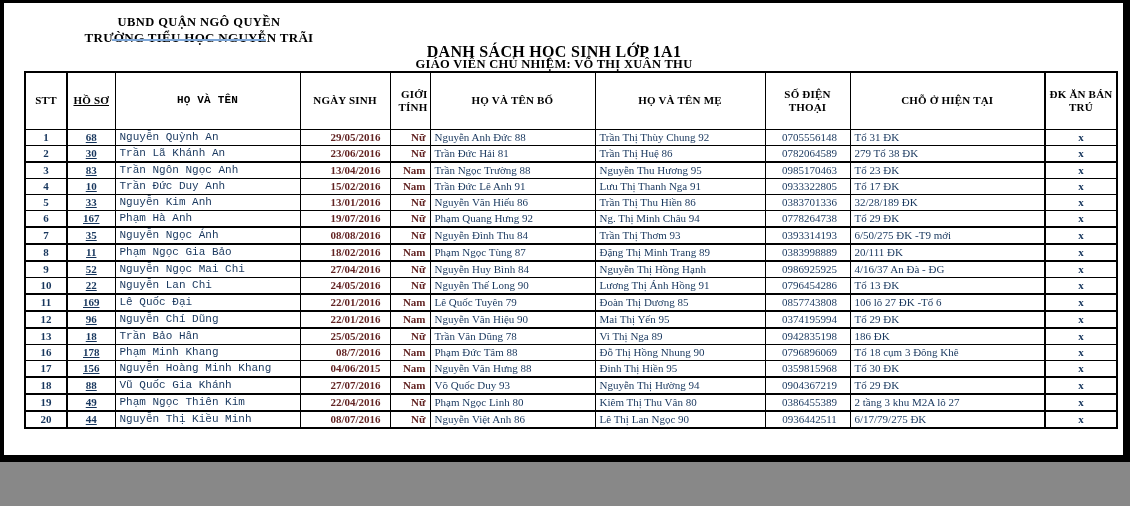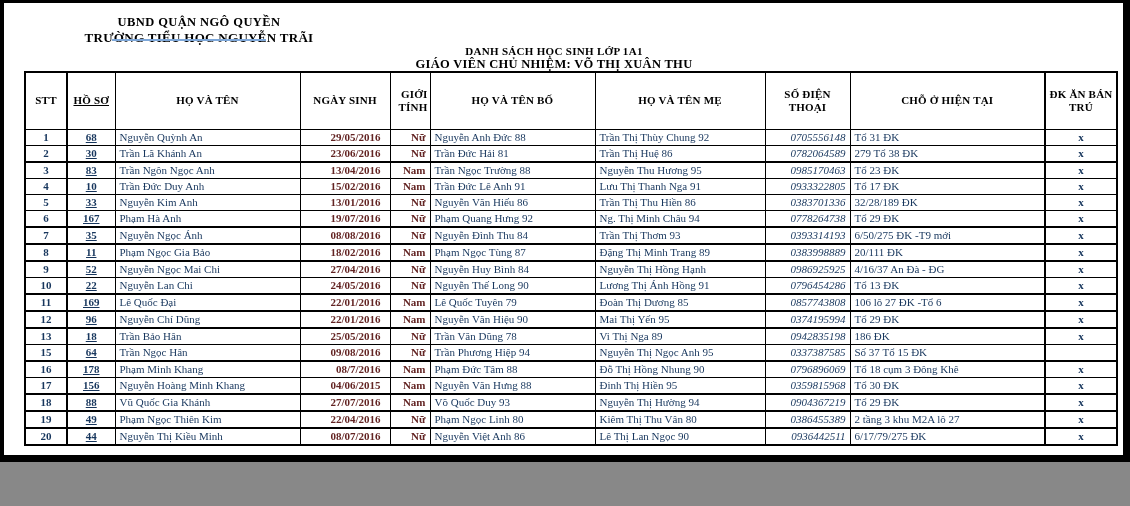--- a/index.html
+++ b/index.html
@@ -21,49 +21,49 @@
   .org-line1{font-size:12.5px;letter-spacing:.4px;}
   .org-line2{font-size:13px;letter-spacing:.3px;}
   .squiggle{
     position:absolute;left:108px;top:36px;width:154px;height:2px;
     background:var(--squiggle,#7da7d9);
   }
   .title-block{
     position:absolute;left:300px;top:42px;width:500px;
     text-align:center;font-weight:bold;line-height:13px;
   }
-  .title-line1{font-size:11px;letter-spacing:.3px;}
+  .title-line1{font-size:16px;letter-spacing:.3px;}
   .title-line2{font-size:12.5px;letter-spacing:.3px;}
   table.students{
     position:absolute;left:20px;top:68px;width:1092px;
     border-collapse:collapse;table-layout:fixed;
     border:2px solid #000;
   }
   th,td{
     border:1px solid #000;box-sizing:border-box;
     overflow:hidden;
   }
   thead tr{height:57px;}
   th{
     font-size:11px;font-weight:bold;text-align:center;vertical-align:middle;
     padding:1px 2px;line-height:1.2;letter-spacing:.2px;white-space:normal;color:#000;
   }
   th.c4{word-break:break-all;}
   tbody td{
     height:16px;font-size:11px;line-height:15px;
     padding:0 4px;white-space:nowrap;color:var(--name_text,#17365d);
   }
-  .c0{width:42px;}  .c1{width:48px;text-decoration:underline;}  .c2{width:185px;} .c3{width:90px;}
+  .c0{width:42px;}  .c1{width:48px;text-decoration:underline;}  .c2{width:185px;font-family:Liberation Mono, monospace;} .c3{width:90px;}
   .c4{width:40px;text-align:right;}  .c5{width:165px;} .c6{width:170px;margin-top:32px;} .c7{width:85px;}
   .c8{width:195px;} .c9{width:72px;}
   td.c0,td.c1{text-align:center;font-weight:bold;}
   td.c2,td.c5,td.c6,td.c8{text-align:left;}
   td.c3{text-align:right;padding-right:9px;font-weight:bold;color:var(--date_text,#632423);}
   td.c4{font-weight:bold;color:var(--date_text,#632423);}
-  td.c7{text-align:right;padding-left:8px;font-style:italic;}
+  td.c7{text-align:center;padding-left:8px;}
   td.c9{text-align:center;font-weight:bold;}
   th.c0,td.c0{border-left-width:2px;}
   .c0{border-right-width:2px;margin-left:36px;}
   .c9{border-left-width:2px;border-right-width:2px;}
   thead tr th{border-top-width:2px;}
   tr.grp td{border-bottom-width:2px;}
   tbody tr:last-child td{border-bottom-width:2px;}
 </style>
 </head>
 <body>
@@ -244,32 +244,20 @@
           <td class="c1">18</td>
           <td class="c2">Trần Bảo Hân</td>
           <td class="c3">25/05/2016</td>
           <td class="c4">Nữ</td>
           <td class="c5">Trần Văn Dũng 78</td>
           <td class="c6">Vi Thị Nga 89</td>
           <td class="c7">0942835198</td>
           <td class="c8">186 ĐK</td>
           <td class="c9">x</td>
         </tr>
-        <tr class="grp">
-          <td class="c0">15</td>
-          <td class="c1">64</td>
-          <td class="c2">Trần Ngọc Hân</td>
-          <td class="c3">09/08/2016</td>
-          <td class="c4">Nữ</td>
-          <td class="c5">Trần Phương Hiệp 94</td>
-          <td class="c6">Nguyễn Thị Ngọc Anh 95</td>
-          <td class="c7">0337387585</td>
-          <td class="c8">Số 37 Tổ 15 ĐK</td>
-          <td class="c9"></td>
-        </tr>
         <tr>
           <td class="c0">16</td>
           <td class="c1">178</td>
           <td class="c2">Phạm Minh Khang</td>
           <td class="c3">08/7/2016</td>
           <td class="c4">Nam</td>
           <td class="c5">Phạm Đức Tâm 88</td>
           <td class="c6">Đỗ Thị Hồng Nhung 90</td>
           <td class="c7">0796896069</td>
           <td class="c8">Tổ 18 cụm 3 Đông Khê</td>

